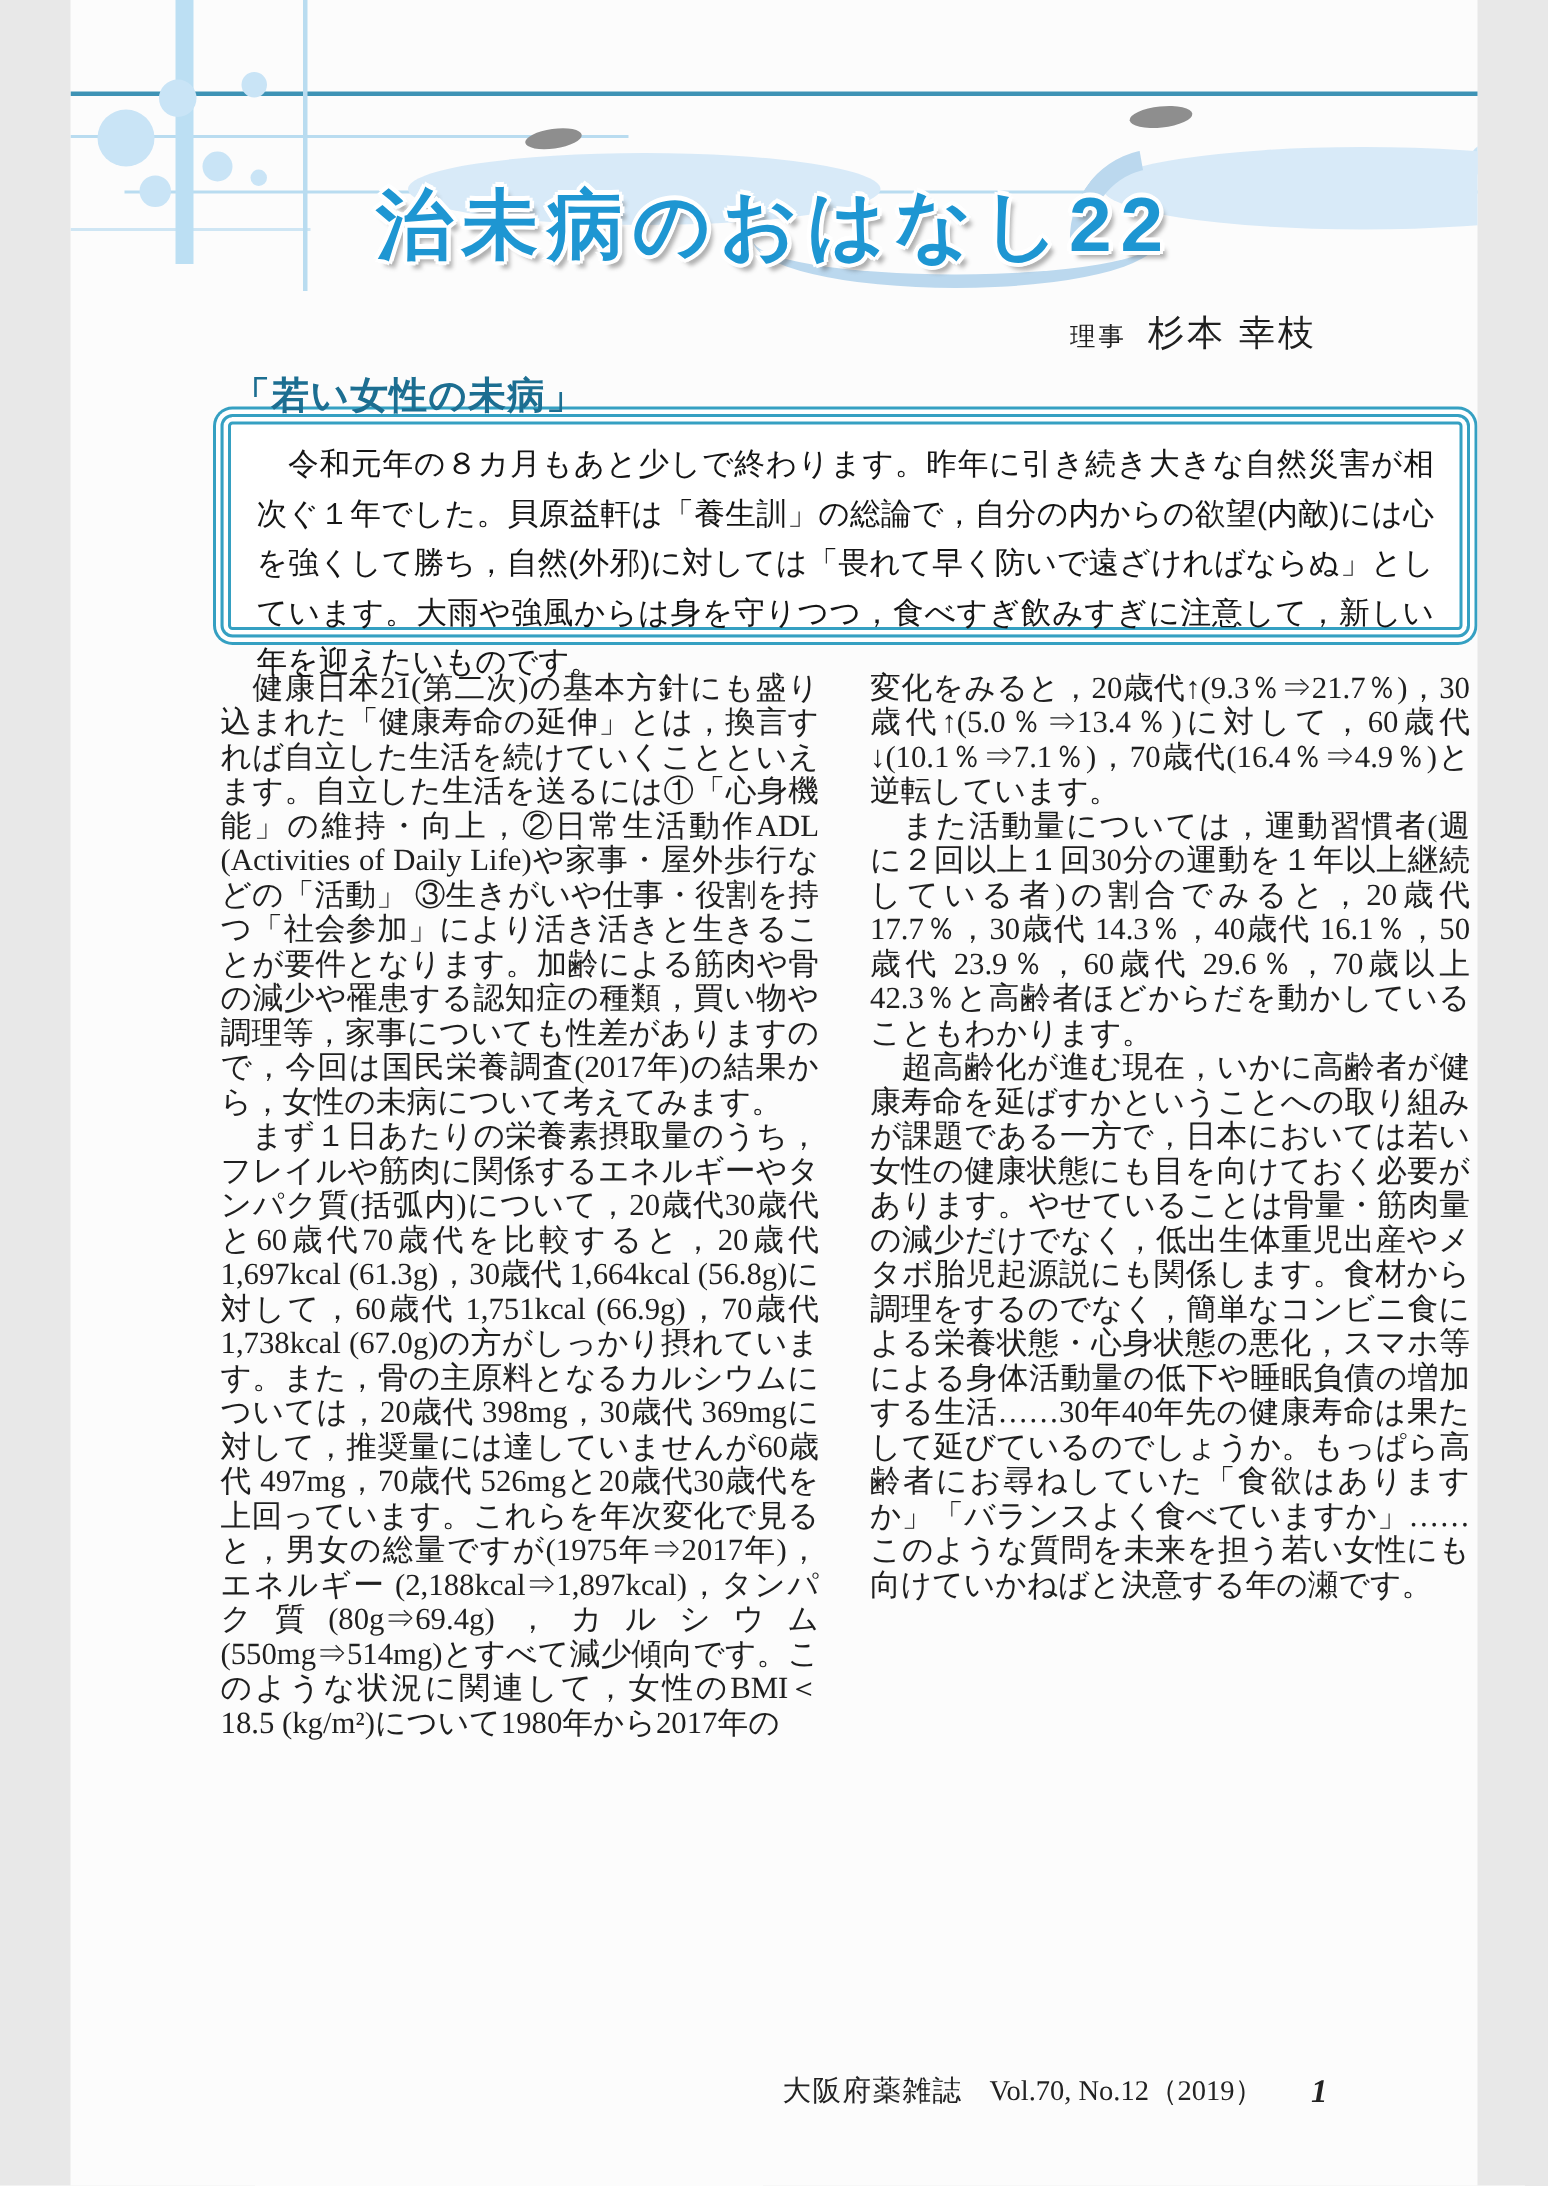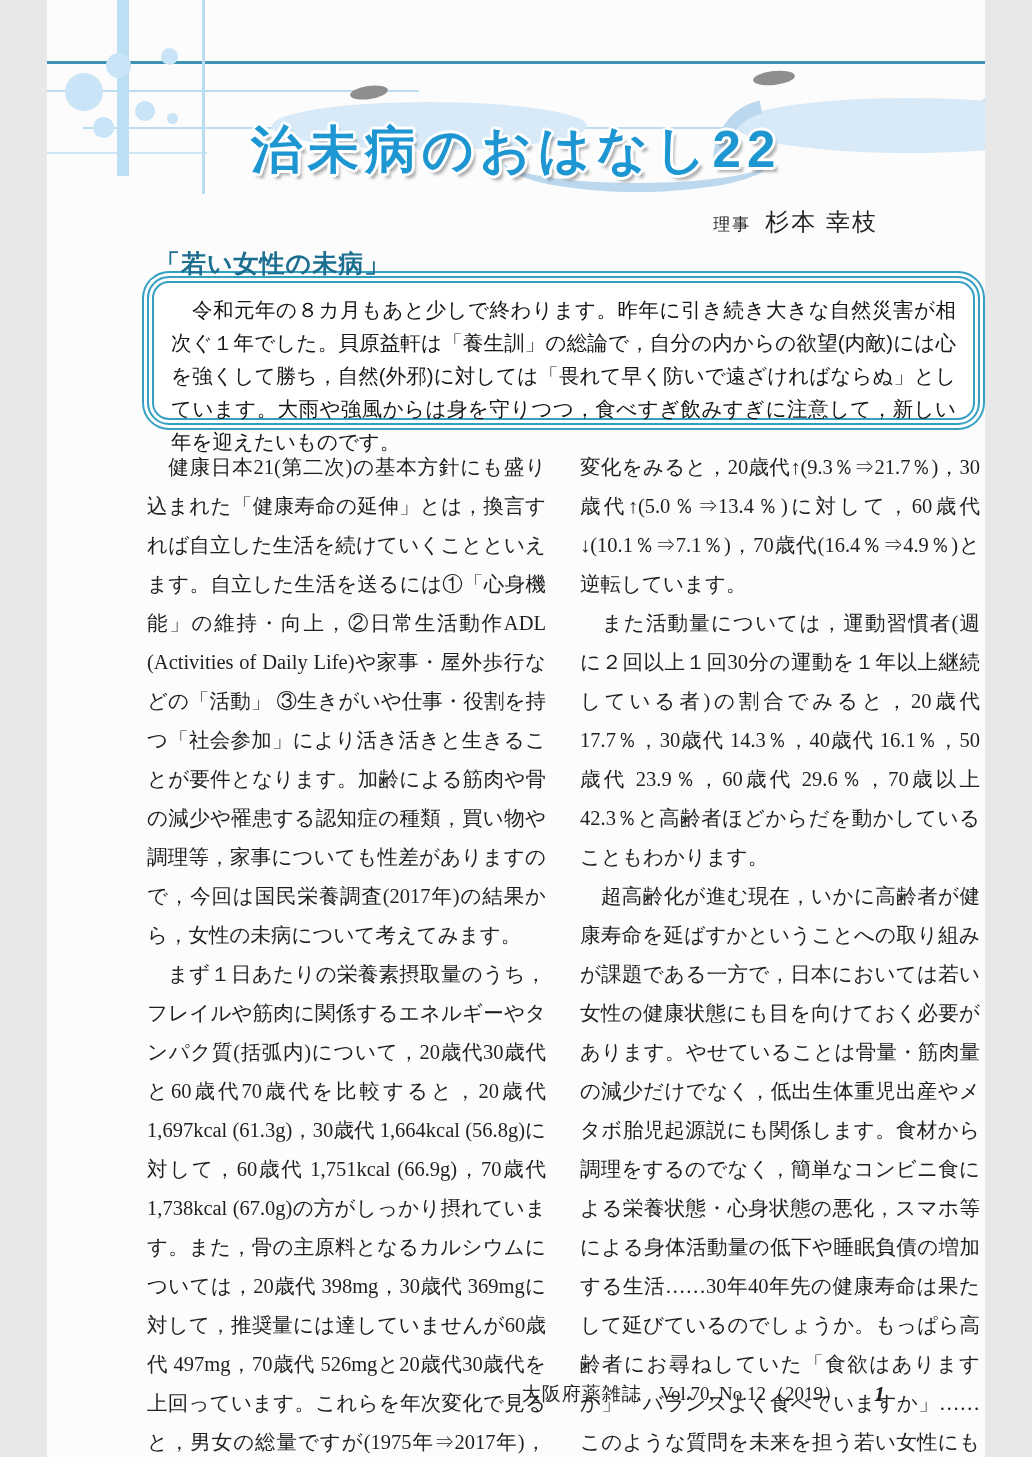--- a/index.html
+++ b/index.html
@@ -44,39 +44,39 @@
   .author .name{font-size:24px;letter-spacing:2px;}
   .section-heading{
     position:absolute;top:247px;left:108px;margin:0;z-index:5;
     font-family:"Liberation Serif", serif;
     font-size:25px;font-weight:bold;color:#1c6e91;letter-spacing:1px;
   }
   
   .intro-box{
     position:absolute;top:276px;left:100px;width:833px;height:149px;
     box-sizing:border-box;
-    border:2px solid #35a0c2;border-radius:22px;
+    border:2px solid #35a0c2;border-radius:8px;
     box-shadow:
       0 0 0 3px #fff, 0 0 0 5px #35a0c2,
       inset 0 0 0 3px #fff, inset 0 0 0 5px #35a0c2;
     background:#fff;
     padding:15px 22px 0 22px;
     z-index:4;
   }
   .intro-box p{
     margin:0;
     font-family:"Liberation Sans", sans-serif;
     font-size:20.5px;line-height:33px;
     text-align:justify;color:#161616;
   }
   
   .col{position:absolute;top:448px;}
   .col p{
     margin:0;
-    font-size:20.5px;line-height:39px;
+    font-size:20.5px;line-height:23px;
     text-align:justify;
     font-family:"Liberation Serif", serif;
     color:#1f1f1f;
   }
   .col-left{left:100px;width:399px;}
   .col-right{left:533px;width:400px;}
   
   .footer{
     position:absolute;top:1381px;right:100px;
     display:flex;align-items:center;

